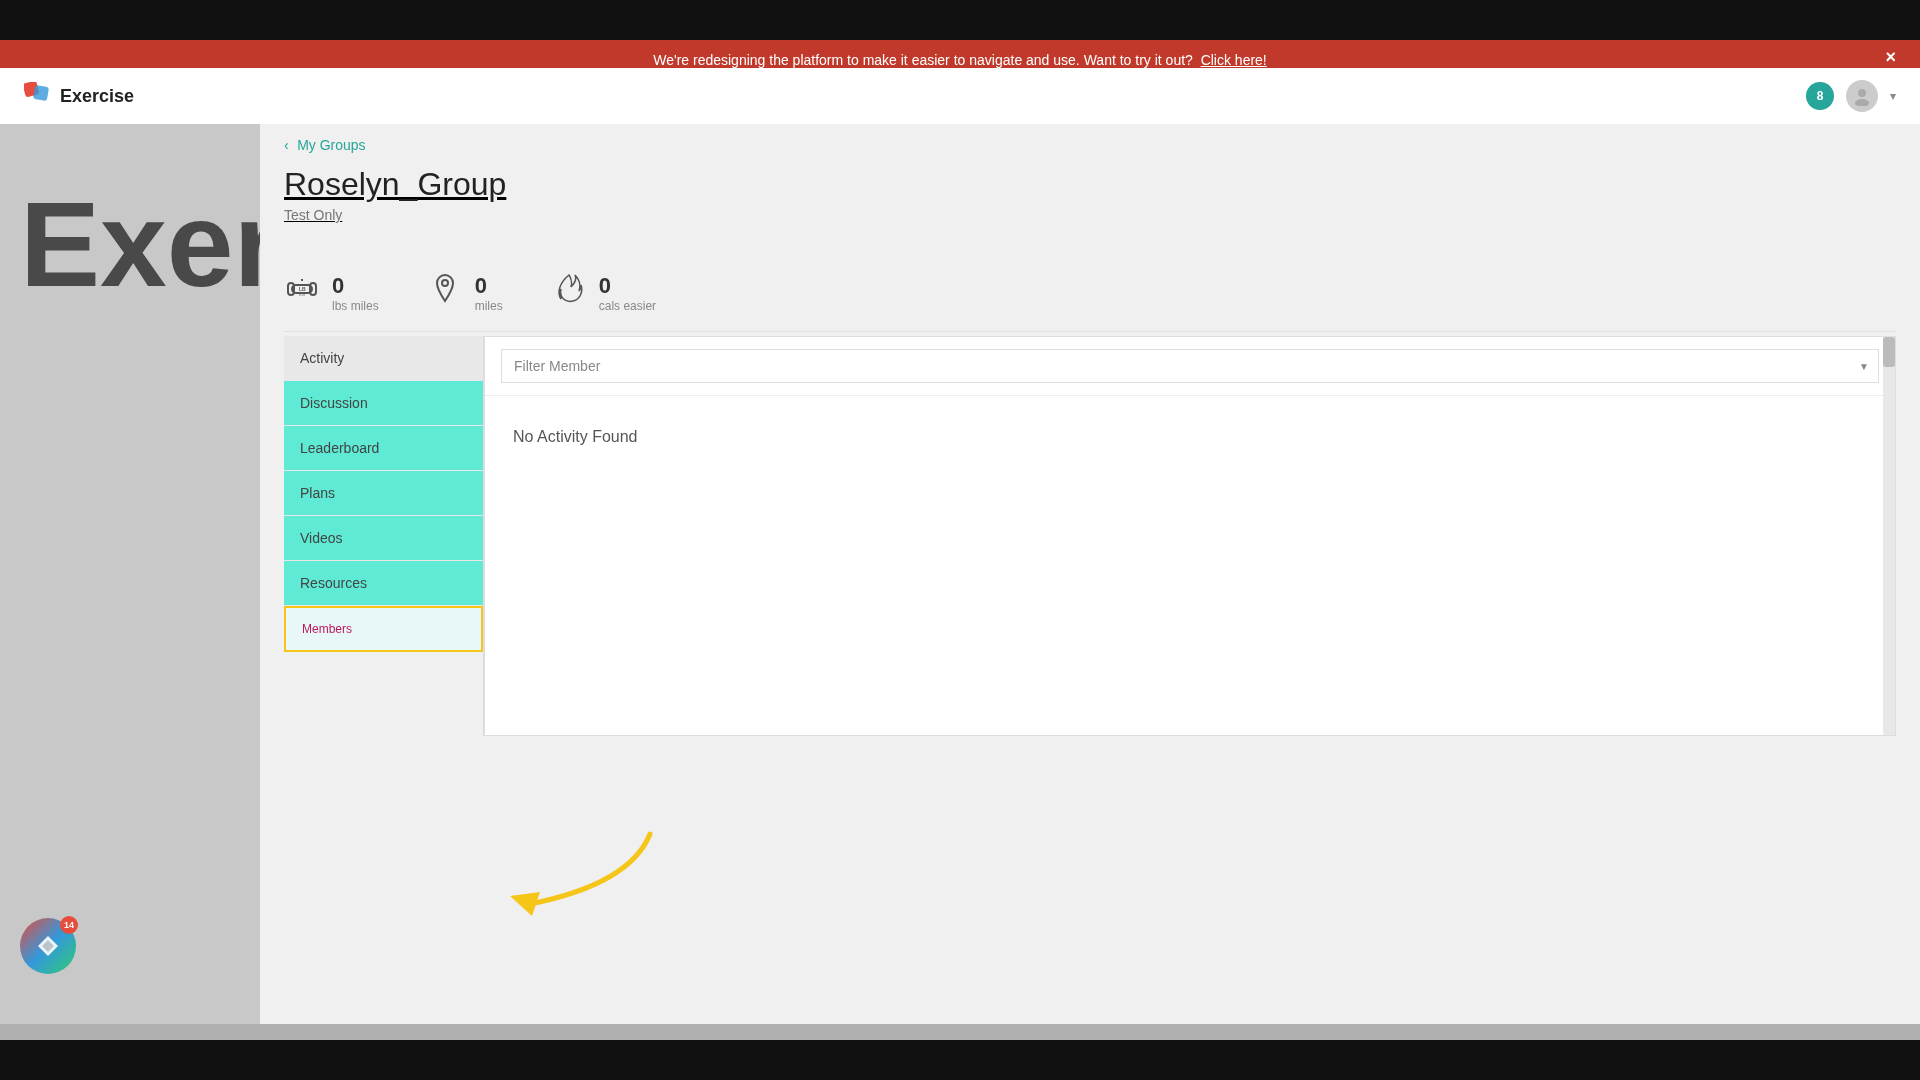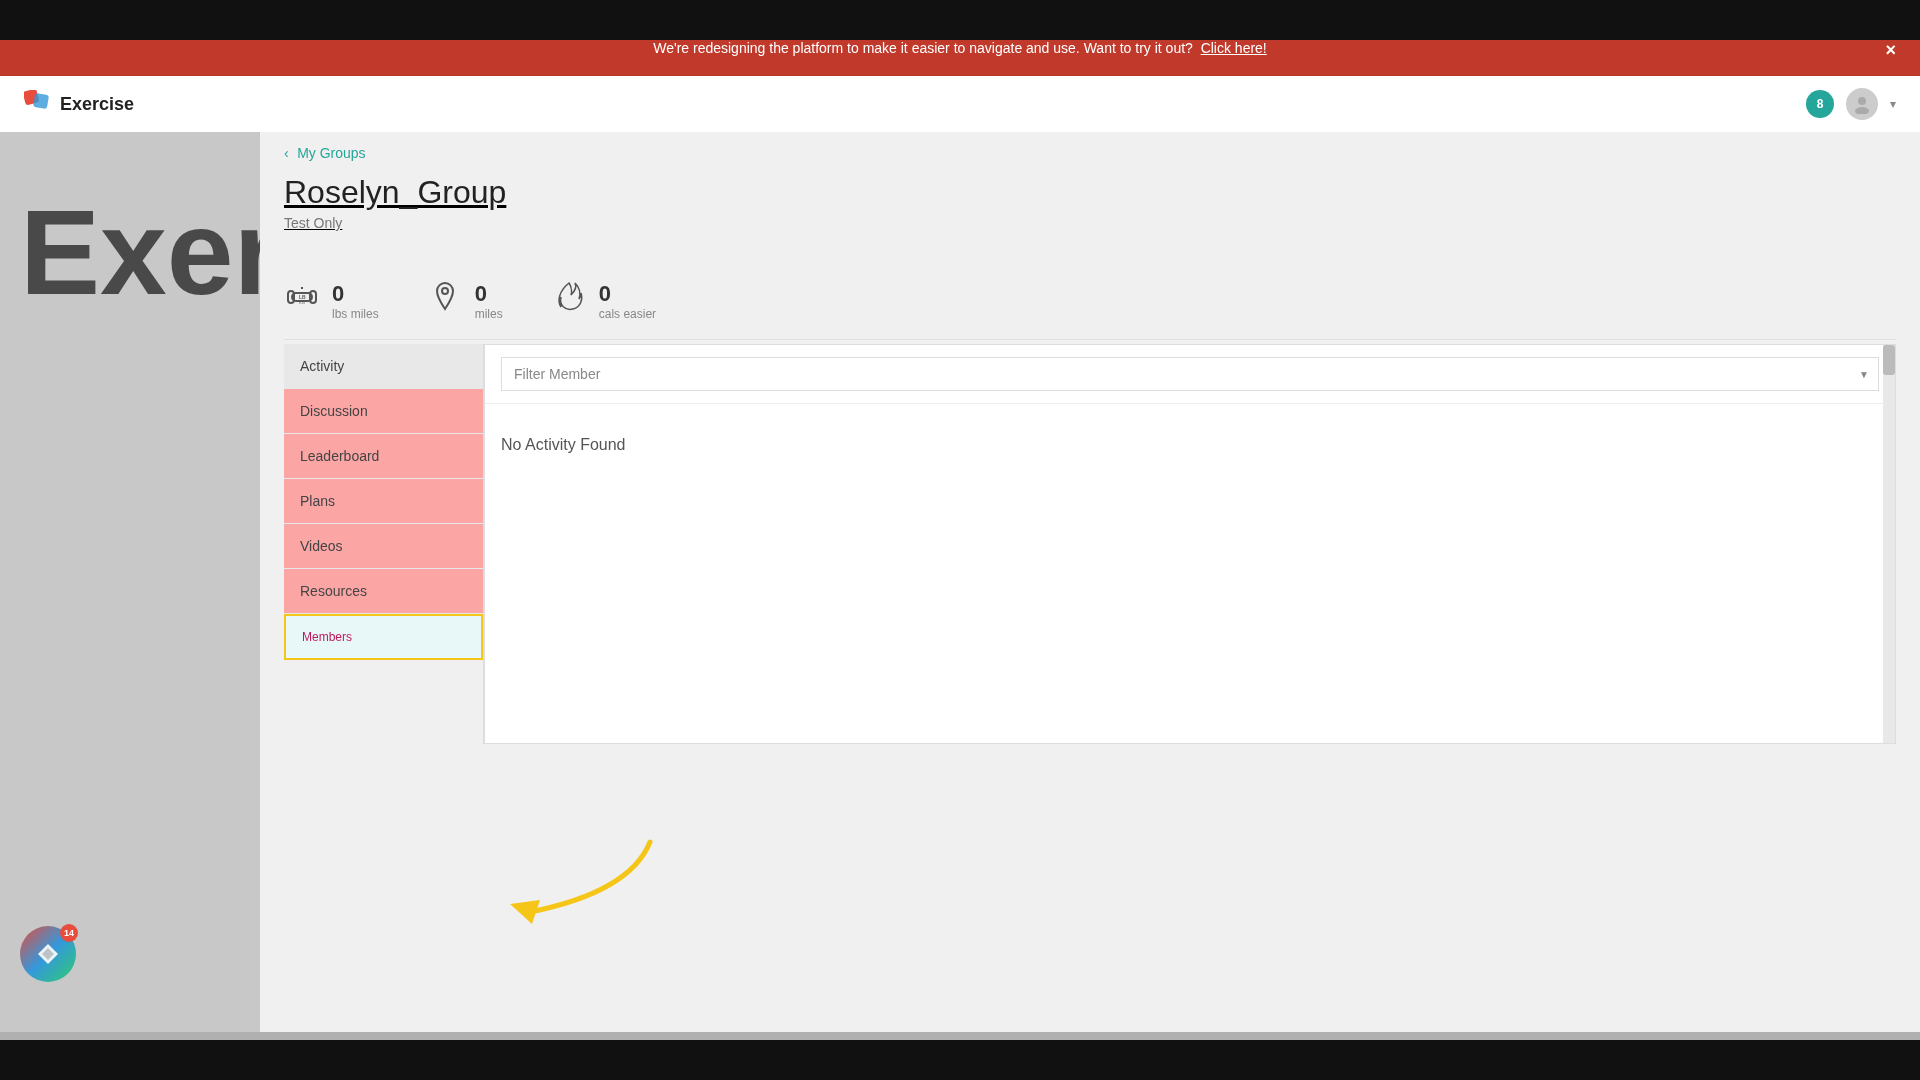--- a/index.html
+++ b/index.html
@@ -15,24 +15,24 @@
     
     .top-bar {
       width: 100%;
       height: 40px;
       background: #111;
     }
 
     
     .banner {
       width: 100%;
-      height: 36px;
+      height: 28px;
       background: #c0392b;
       display: flex;
-      align-items: flex-start;
+      align-items: flex-end;
       justify-content: center;
       position: relative;
     }
     .banner-text {
       color: #fff;
       font-size: 14px;
     }
     .banner-link {
       color: #fff;
       text-decoration: underline;
@@ -220,21 +220,21 @@
       background: #f0f0f0;
       flex-shrink: 0;
       border-right: 1px solid #ddd;
     }
     .nav-item {
       padding: 14px 16px;
       font-size: 14px;
       color: #444;
       cursor: pointer;
       border-bottom: 1px solid #e8e8e8;
-      background: #fca5a5;
+      background: #5eead4;
     }
     .nav-item.active {
       background: #e8e8e8;
       font-weight: 500;
     }
     .nav-item.members-highlighted {
       background: #e8f8f8;
       border: 2px solid #f5c518;
       font-size: 12px;
       color: #be185d;
@@ -277,20 +277,21 @@
       font-size: 10px;
       color: #888;
       pointer-events: none;
     }
 
     
     .no-activity {
       padding: 32px 16px;
       font-size: 16px;
       color: #555;
+      margin-left: 12px;
     }
 
     
     .arrow-annotation {
       position: absolute;
       bottom: 80px;
       left: 490px;
       width: 200px;
       height: 120px;
       pointer-events: none;

